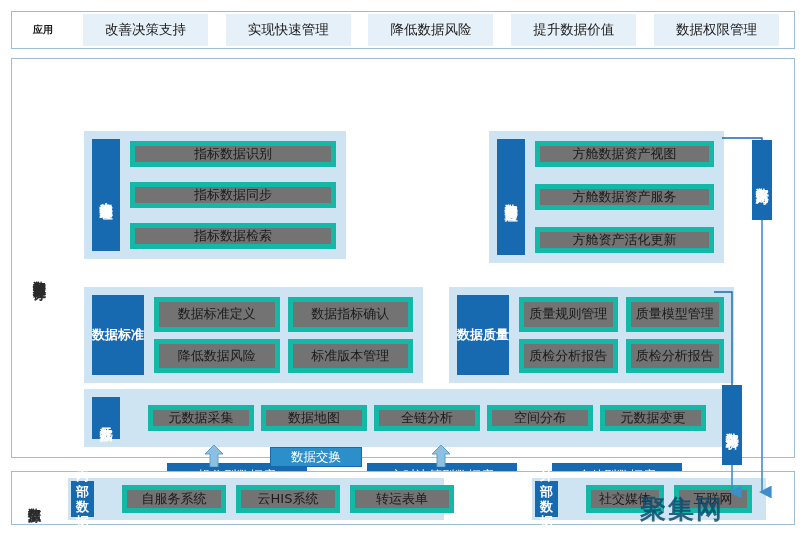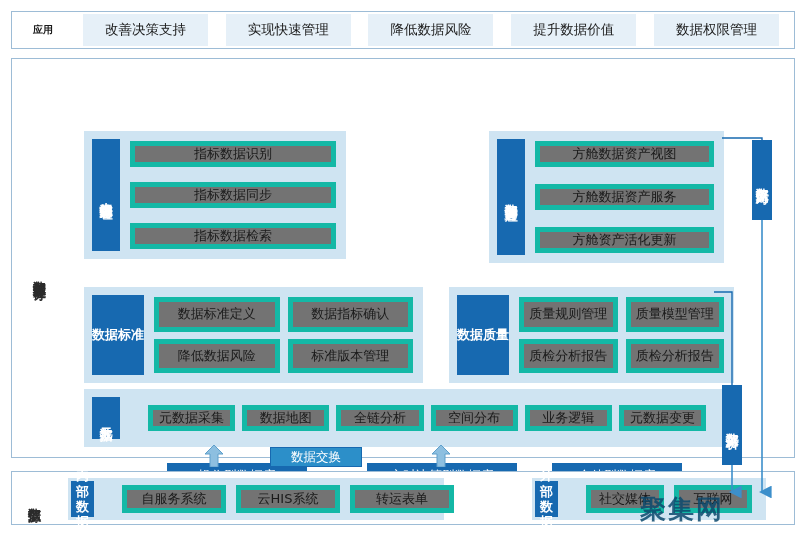--- a/index.html
+++ b/index.html
@@ -330,21 +330,20 @@
     </div>
   </div>
 
   <div class="band" id="band-meta">
     <div class="cat-block vert cat-col" style="width:28px;">元数据</div>
     <div class="meta-col">
       <div class="chip">元数据采集</div>
       <div class="chip">数据地图</div>
       <div class="chip">全链分析</div>
       <div class="chip">空间分布</div>
-      <div class="chip">业务逻辑</div>
       <div class="chip">元数据变更</div>
     </div>
   </div>
 
   <div class="db-chip" id="db-operational">操作型数据库</div>
   <div class="db-chip" id="db-realtime">实时决策型数据库</div>
   <div class="db-chip" id="db-warehouse">仓储型数据库</div>
 </div>
 
 <div id="exchange-label">数据交换</div>

